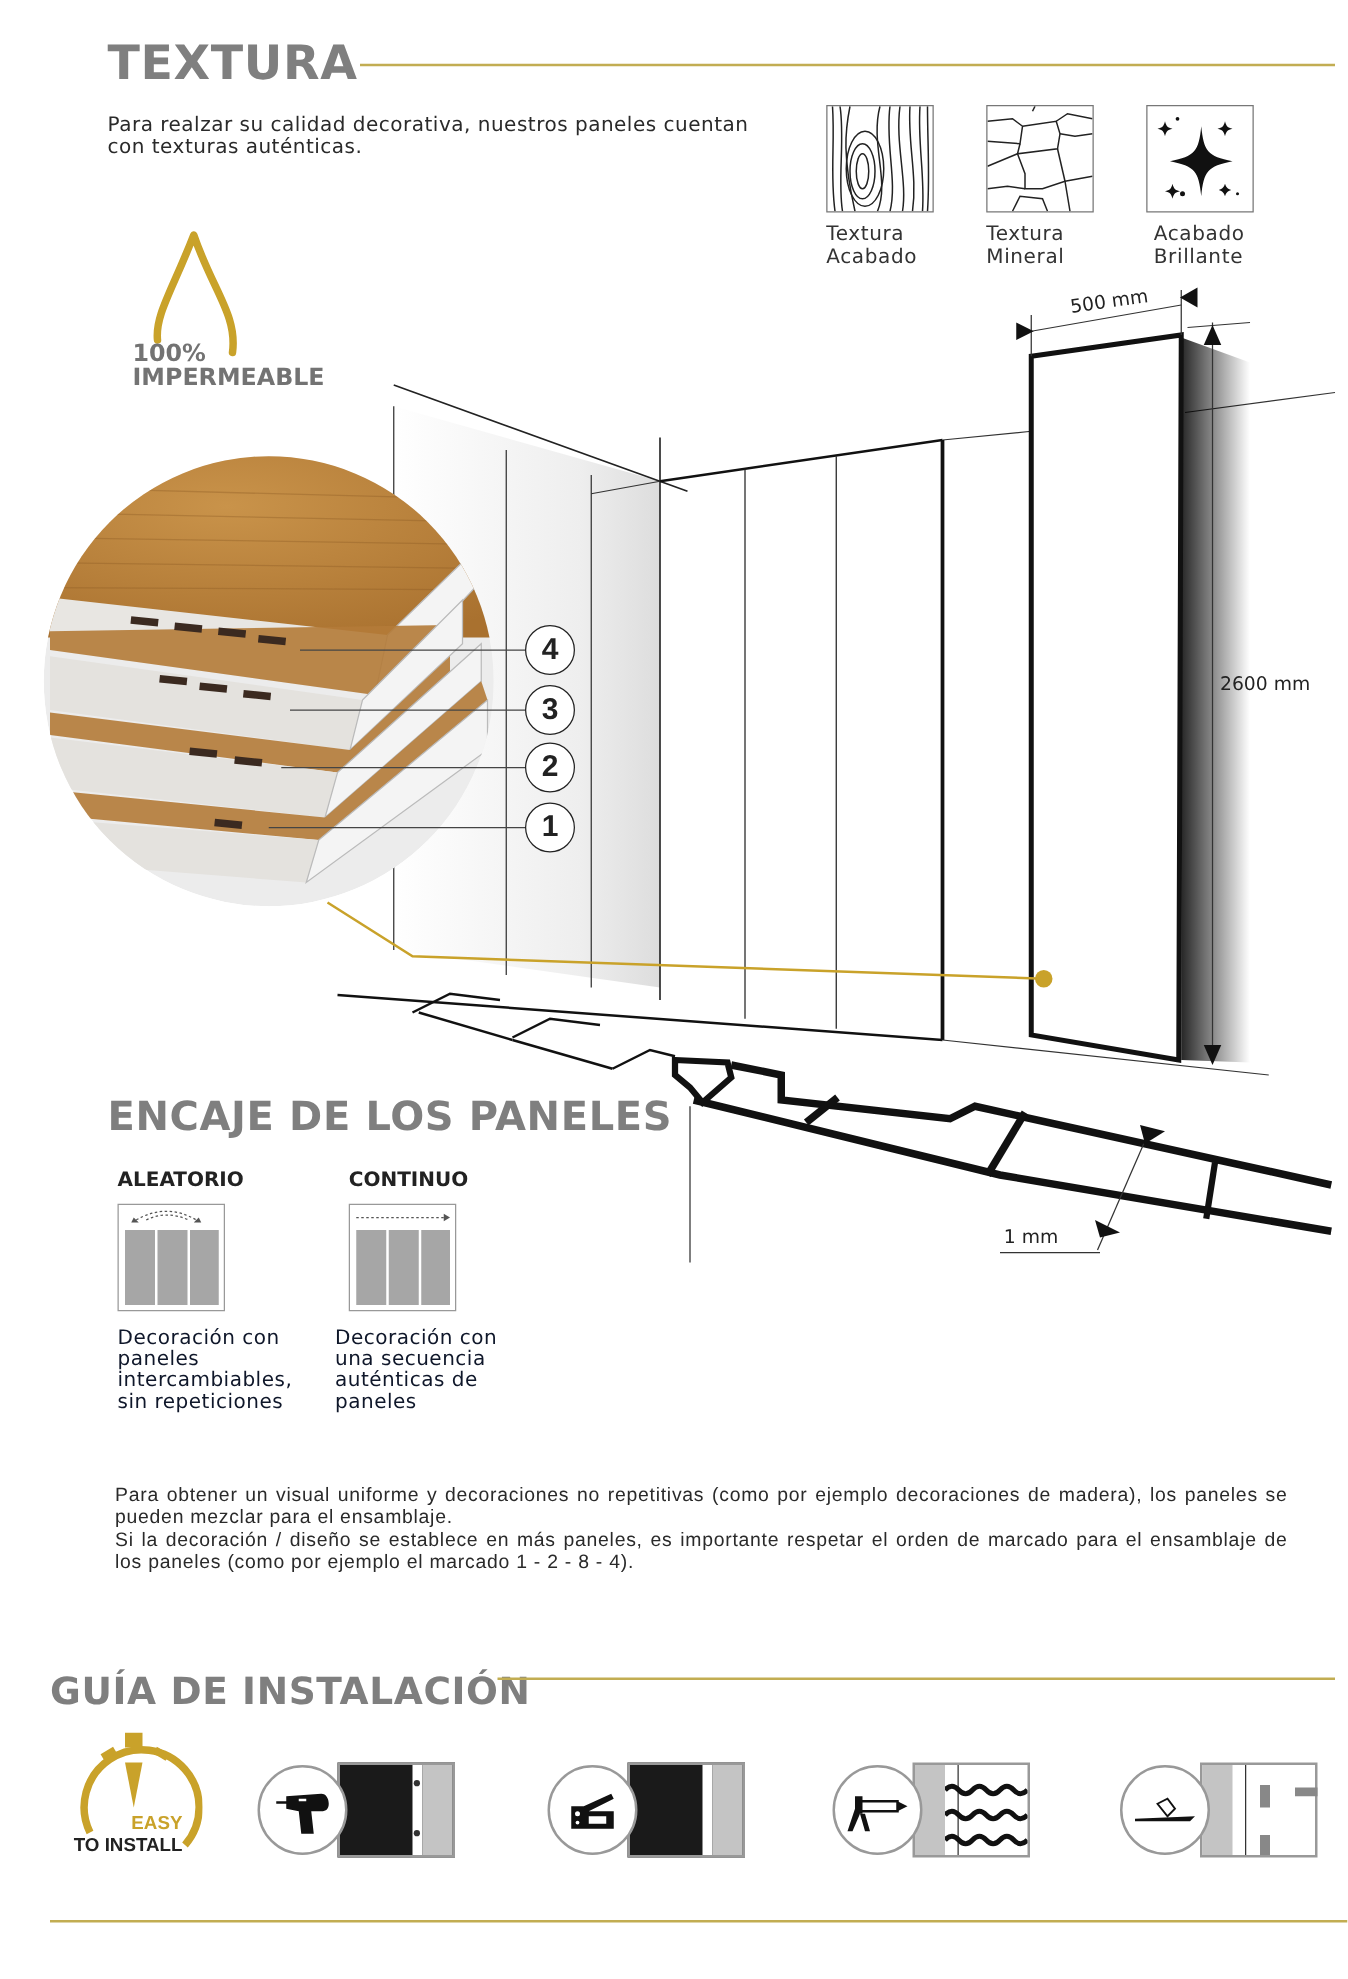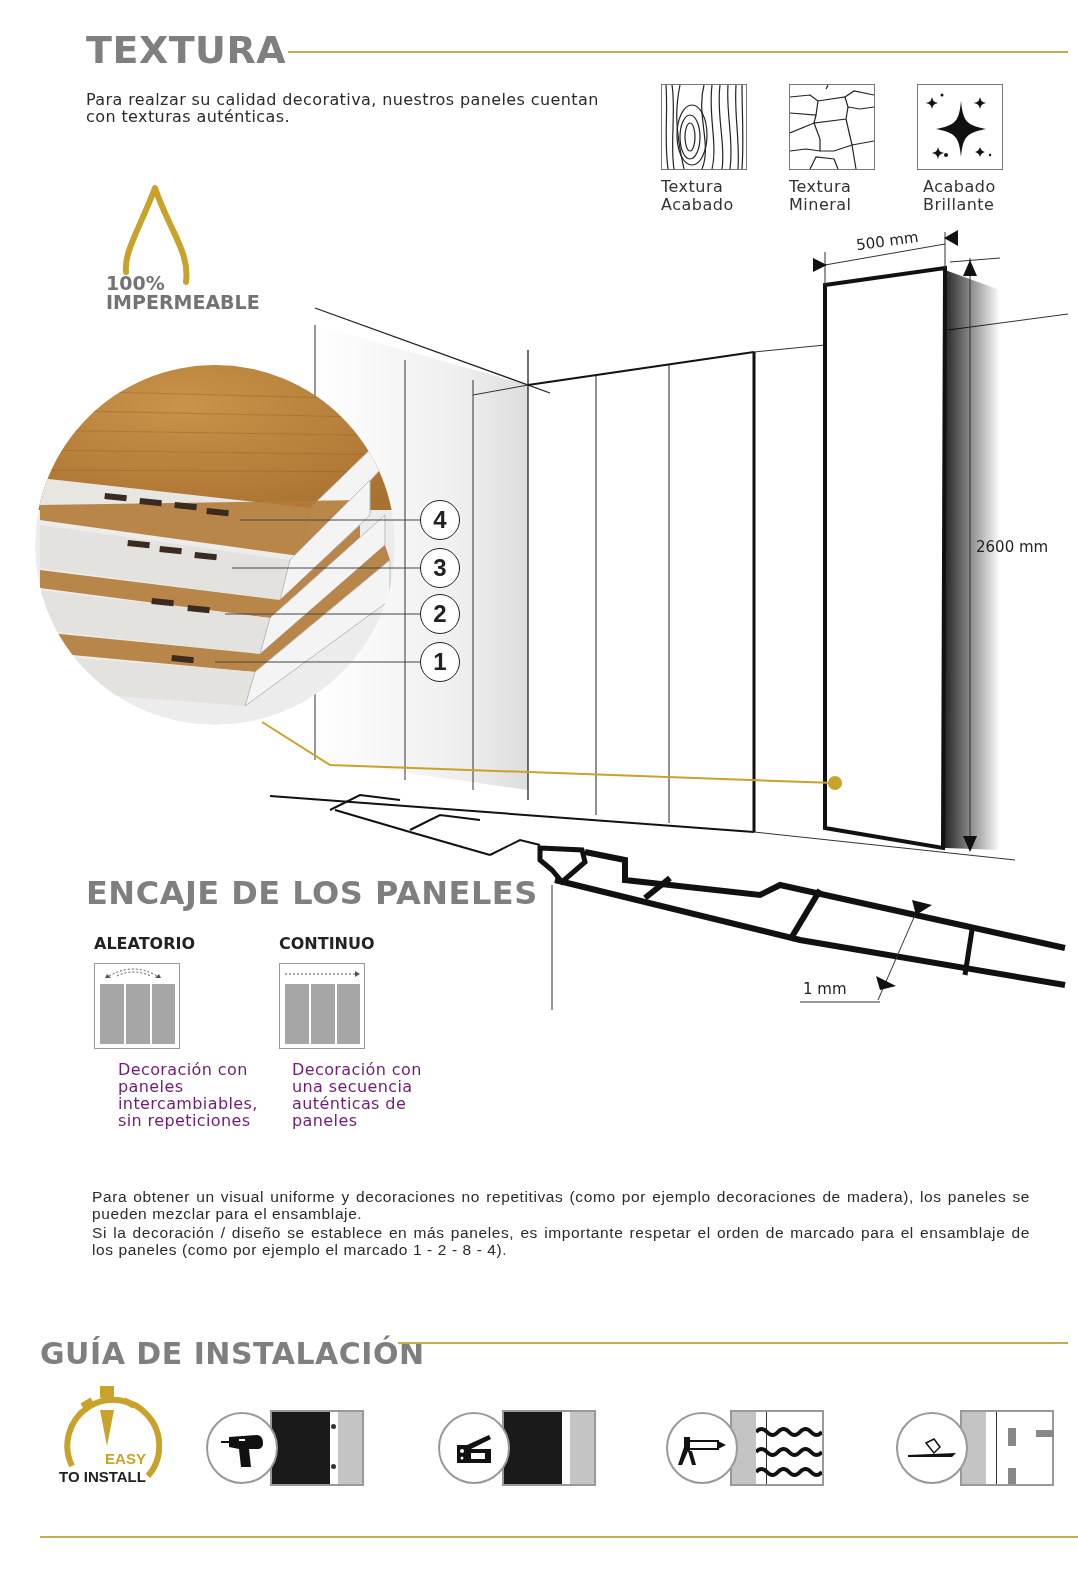--- a/index.html
+++ b/index.html
@@ -9,21 +9,21 @@
   .h-title { font-family: "DejaVu Sans", sans-serif; font-weight: bold; color: #7f7f7f; letter-spacing: 0.5px; }
   .gold-line { height: 3px; background: #c2ad52; }
   .body-text { font-size: 16px; line-height: 17px; color: #2a2a2a; letter-spacing: 0.4px; }
   .tex-label { font-size: 16px; line-height: 18px; color: #333; letter-spacing: 0.5px; }
   .tex-box { border: 1.5px solid #777; background: #fff; }
   .circle-num { width: 40px; height: 40px; border-radius: 50%; border: 1.5px solid #222; background: #fff;
                 display: flex; align-items: center; justify-content: center; font-weight: bold; font-size: 24px; color: #222;
                 font-family: "Liberation Sans", sans-serif; }
   .fit-label { font-weight: bold; font-size: 16px; color: #222; font-family: "DejaVu Sans", sans-serif; }
   .fit-box { width: 86px; height: 86px; border: 1.5px solid #999; background: #fff; }
-  .fit-desc { font-size: 16px; line-height: 17px; color: #701a75; letter-spacing: 0.4px; margin-left: 24px; }
+  .fit-desc { font-size: 16px; line-height: 17px; color: #0f172a; letter-spacing: 0.4px; }
   .para { font-size: 15.5px; line-height: 17px; color: #2a2a2a; text-align: justify; text-align-last: left; font-family: "Liberation Sans", sans-serif; letter-spacing: 0.6px; }
   .tool-circle { width: 72px; height: 72px; border-radius: 50%; border: 2px solid #999; background: #fff; display:flex; align-items:center; justify-content:center; }
   .dim { font-size: 15px; color: #222; font-family: "DejaVu Sans", sans-serif; }
 </style>
 </head>
 <body>
 
 <div class="abs h-title" style="left:86px; top:28px; font-size:38px;">TEXTURA</div>
 <div class="abs gold-line" style="left:288px; top:51px; width:780px; height:2px;"></div>
 

